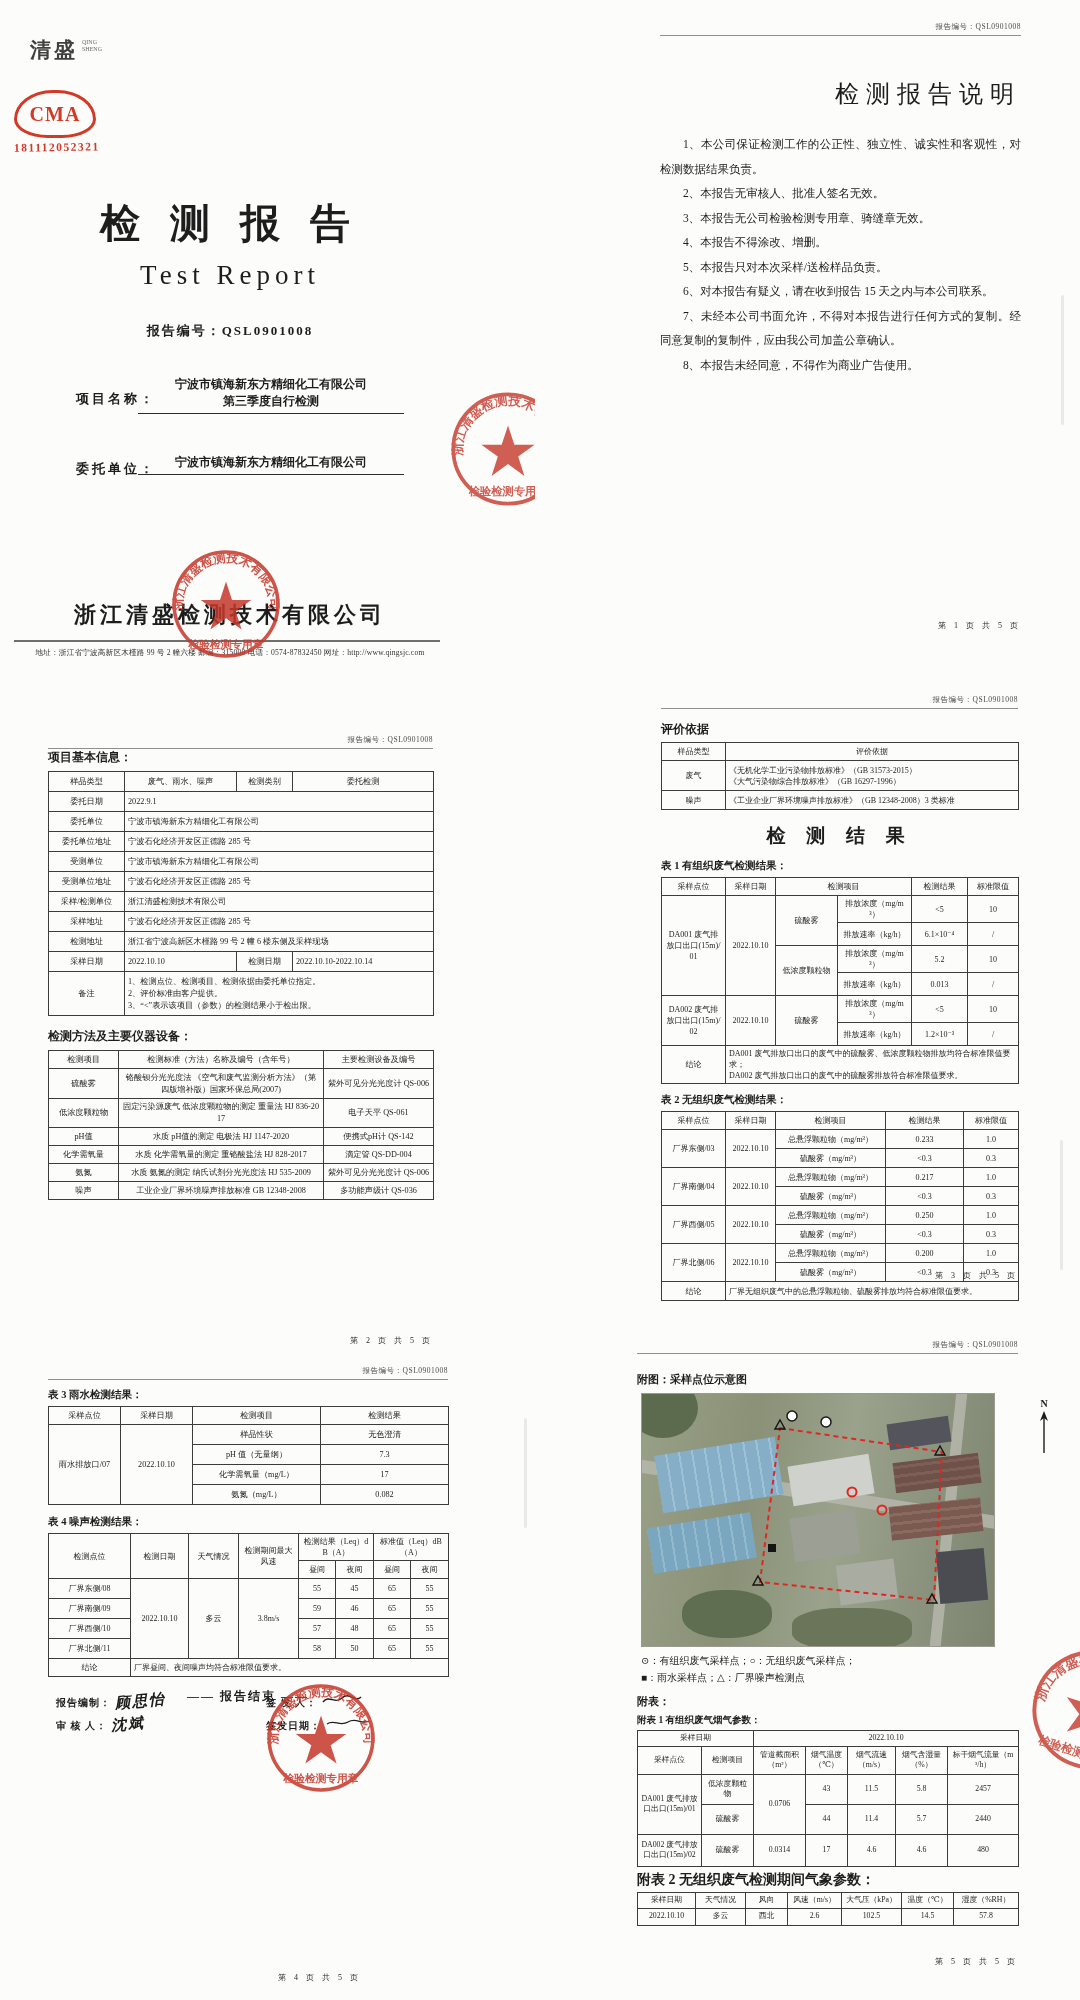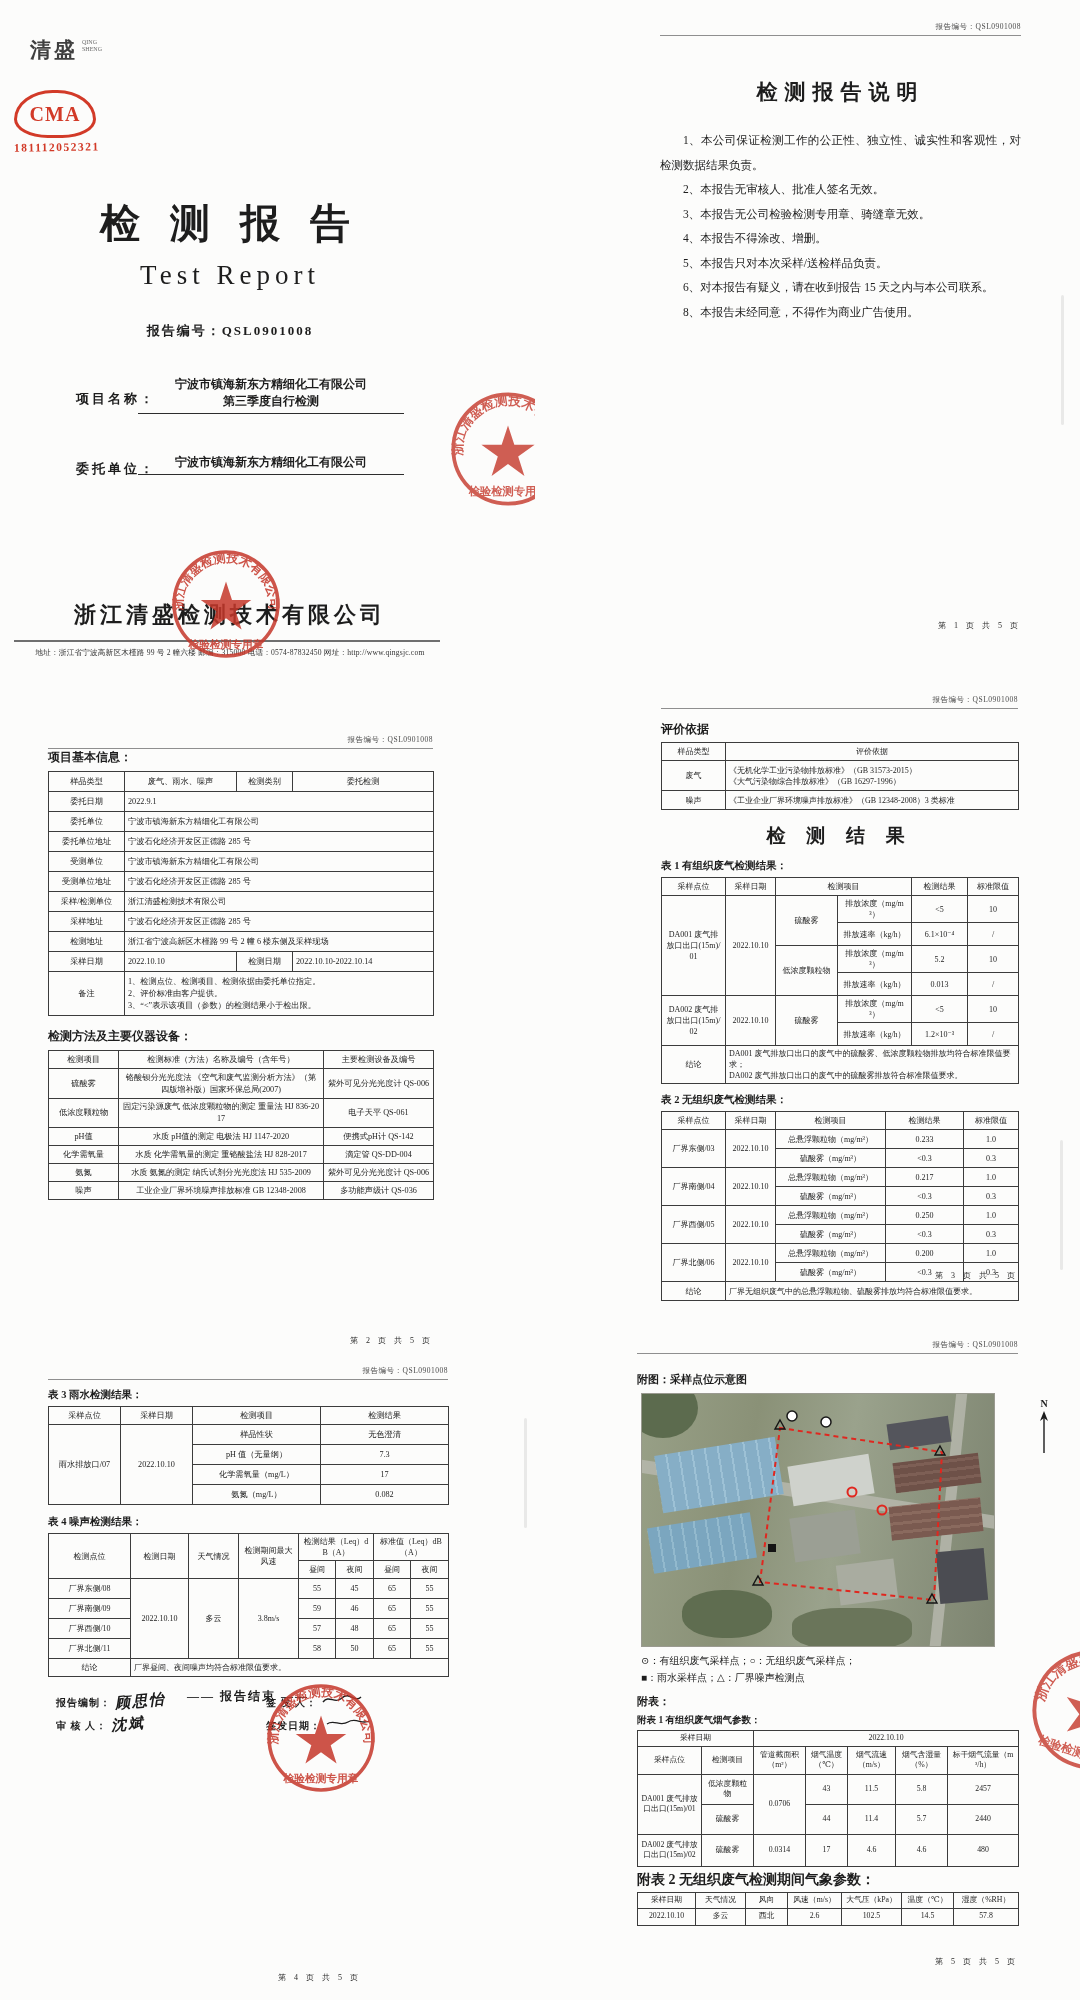--- a/index.html
+++ b/index.html
@@ -26,21 +26,21 @@
   .en-title{font-size:27px;letter-spacing:5px;text-align:center}
   .repno{font-size:13px;font-weight:bold;text-align:center;letter-spacing:2px}
   .field{position:absolute;width:100%}
   .field .lbl{position:absolute;left:62px;top:14px;font-size:13px;font-weight:bold;letter-spacing:3px}
   .field .val{position:absolute;left:124px;width:266px;text-align:center;font-size:12px;font-weight:bold;
               border-bottom:1.2px solid #2d2d2d;padding-bottom:3px;line-height:17px}
   .company{font-size:22px;font-weight:bold;letter-spacing:4px;text-align:center}
   .addr{font-size:7.6px;color:#333;text-align:center;letter-spacing:.2px}
   .rule{border-top:2px solid #6f6f6f}
   
-  #p2 .title{font-size:21px;font-weight:bold;letter-spacing:7px;text-align:center}
+  #p2 .title{font-size:24px;font-weight:normal;letter-spacing:7px;text-align:right}
   #p2 .items p{margin:0;text-indent:2em;font-size:11.5px;line-height:24.5px;text-align:justify}
   
   .stampwrap{position:absolute;pointer-events:none}
   .clip{overflow:hidden}
   
   .sig-lbl{font-size:10px;font-weight:bold;letter-spacing:1px}
   .hand{display:inline-block;font-size:15px;font-weight:bold;font-style:italic;transform:rotate(-5deg);letter-spacing:2px;color:#1b1b1b}
   
   .map{position:relative;width:352px;height:252px;overflow:hidden;border:1px solid #9a9a90;
        background:linear-gradient(100deg,#98a087 0%,#8a9177 30%,#9aa28c 55%,#7d8470 100%)}
@@ -115,20 +115,21 @@
 <div class="page" id="p2" style="left:660px;top:22px;width:361px;height:640px">
   <div class="hdr">报告编号：QSL0901008</div>
   <div class="title" style="margin-top:42px">检测报告说明</div>
   <div class="items" style="margin-top:22px">
     <p>1、本公司保证检测工作的公正性、独立性、诚实性和客观性，对检测数据结果负责。</p>
     <p>2、本报告无审核人、批准人签名无效。</p>
     <p>3、本报告无公司检验检测专用章、骑缝章无效。</p>
     <p>4、本报告不得涂改、增删。</p>
     <p>5、本报告只对本次采样/送检样品负责。</p>
     <p>6、对本报告有疑义，请在收到报告 15 天之内与本公司联系。</p>
+    <p>7、未经本公司书面允许，不得对本报告进行任何方式的复制。经同意复制的复制件，应由我公司加盖公章确认。</p>
     <p>8、本报告未经同意，不得作为商业广告使用。</p>
   </div>
   <div class="ft" style="right:0;top:598px">第 1 页 共 5 页</div>
 </div>
 
 <div class="page" id="p3" style="left:48px;top:735px;width:385px;height:630px">
   <div class="hdr">报告编号：QSL0901008</div>
   <div class="sec" style="font-size:12px">项目基本信息：</div>
   <table class="t82" style="margin-top:5px">
     <colgroup>

